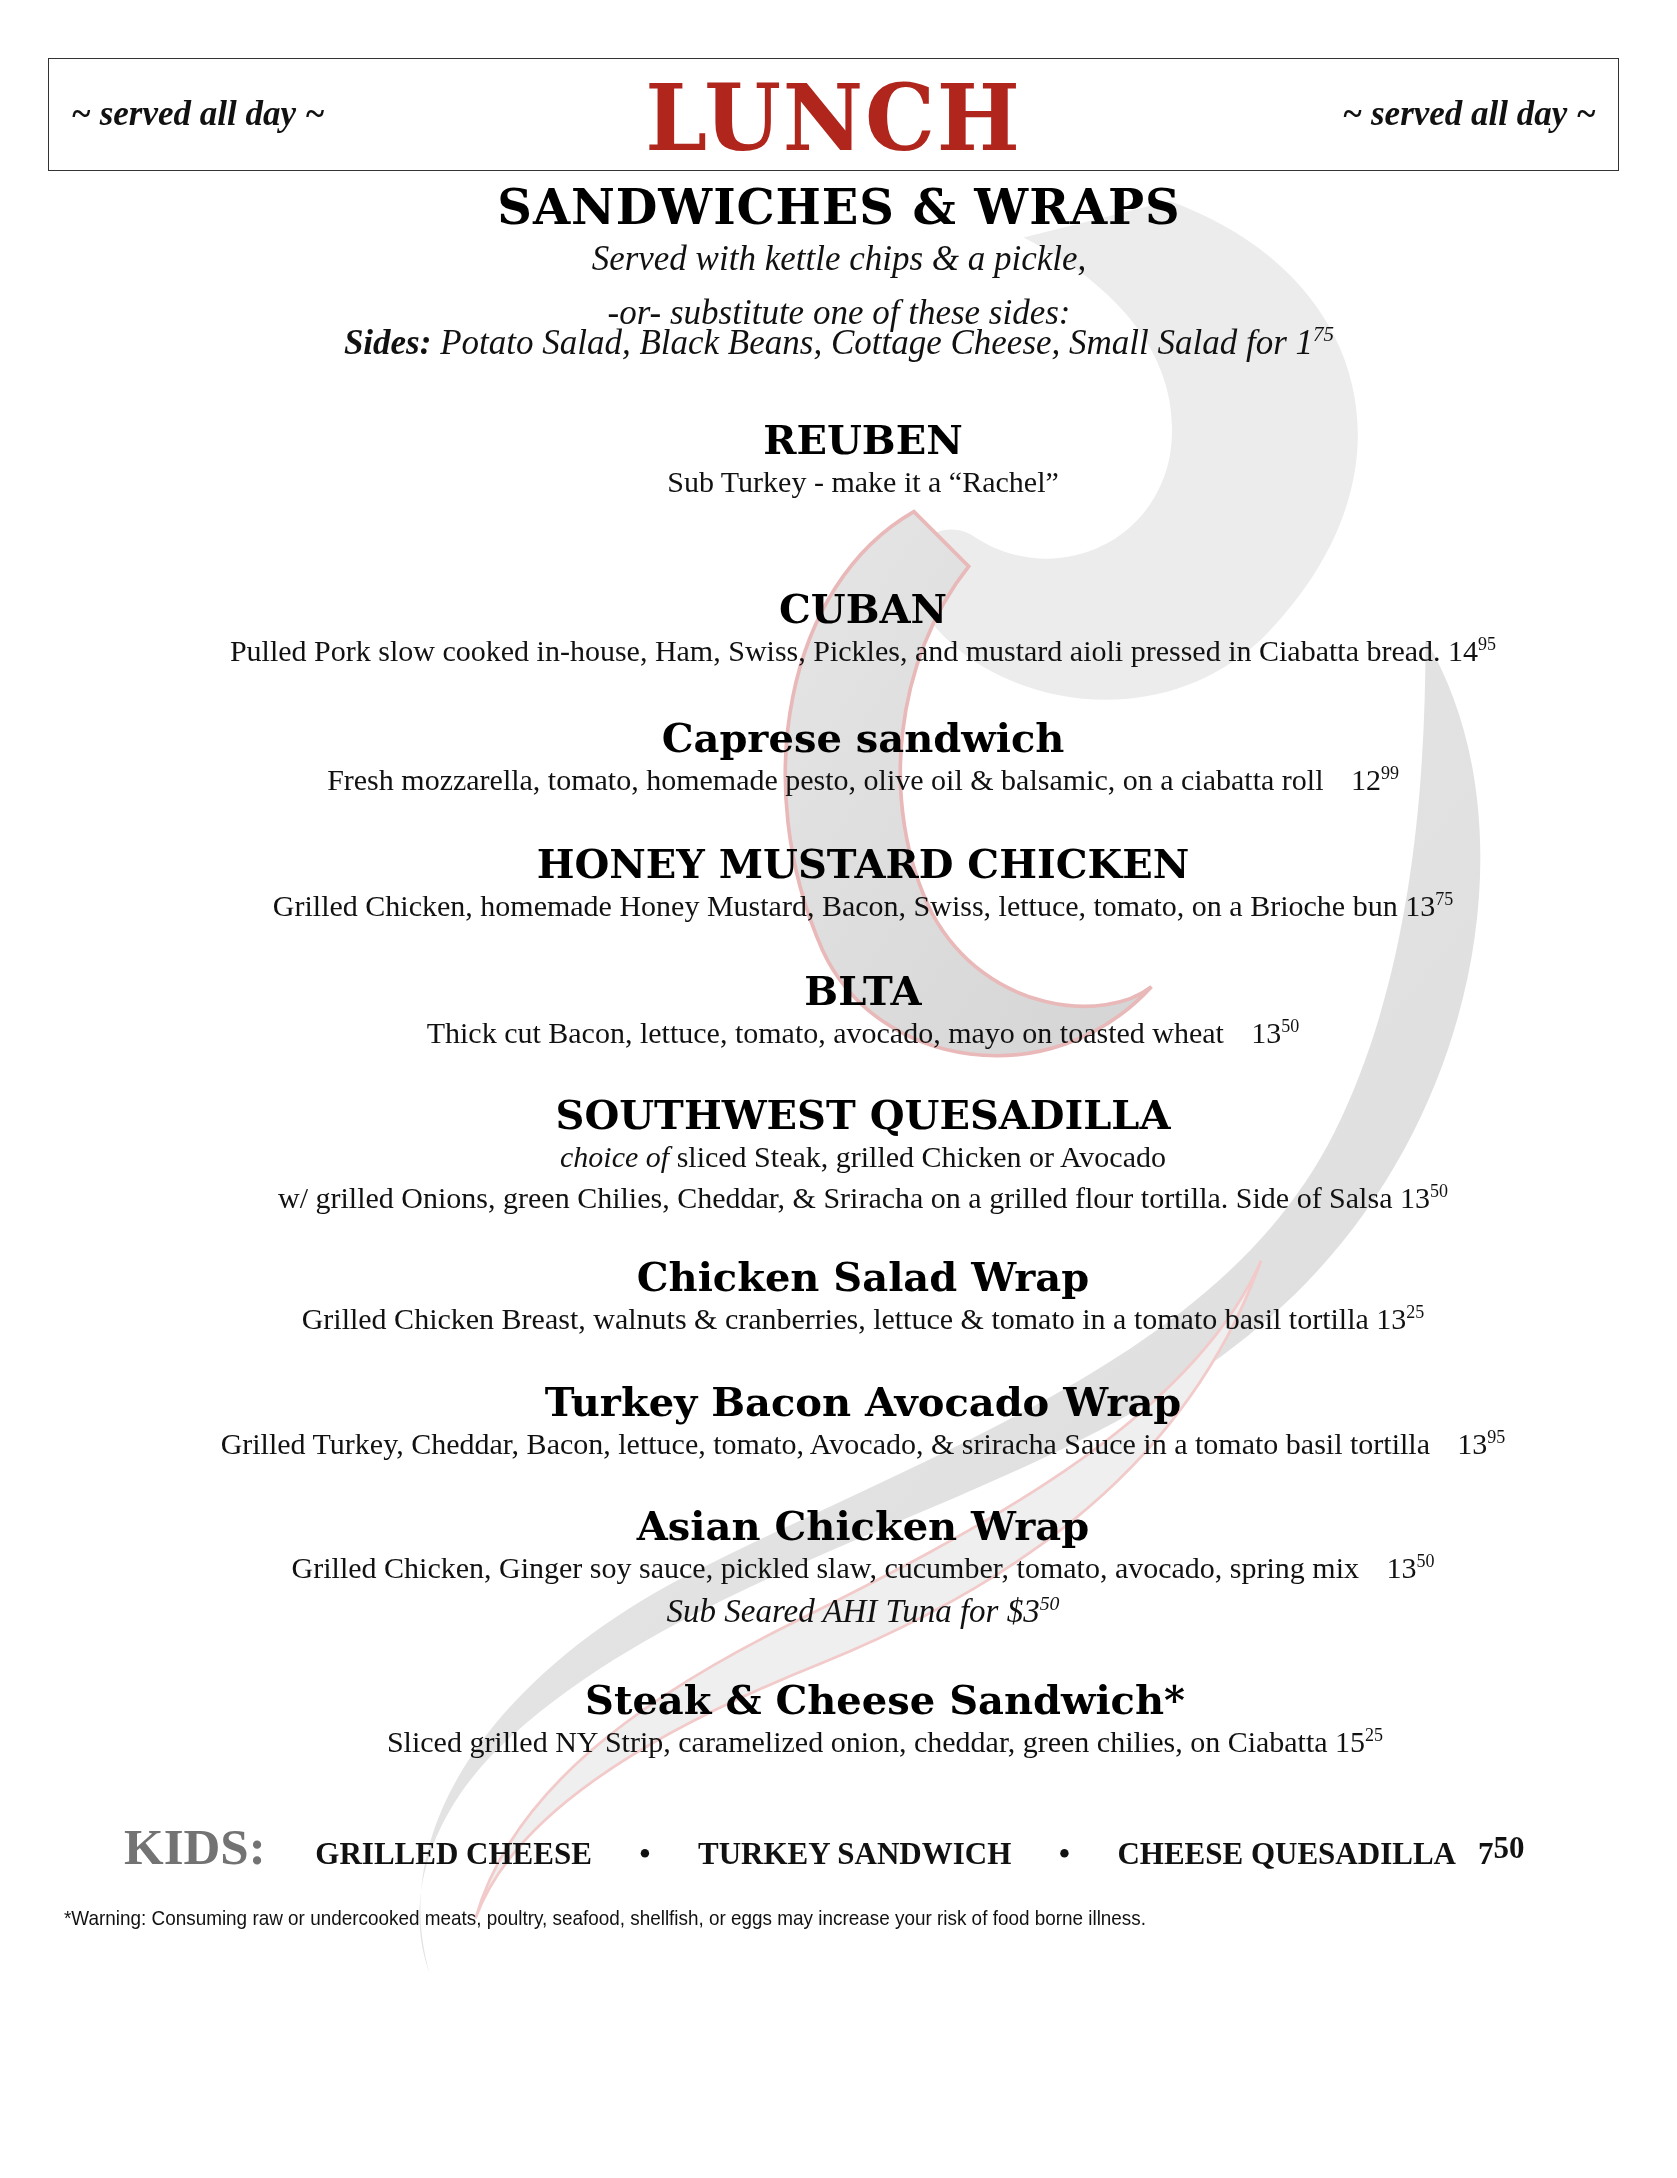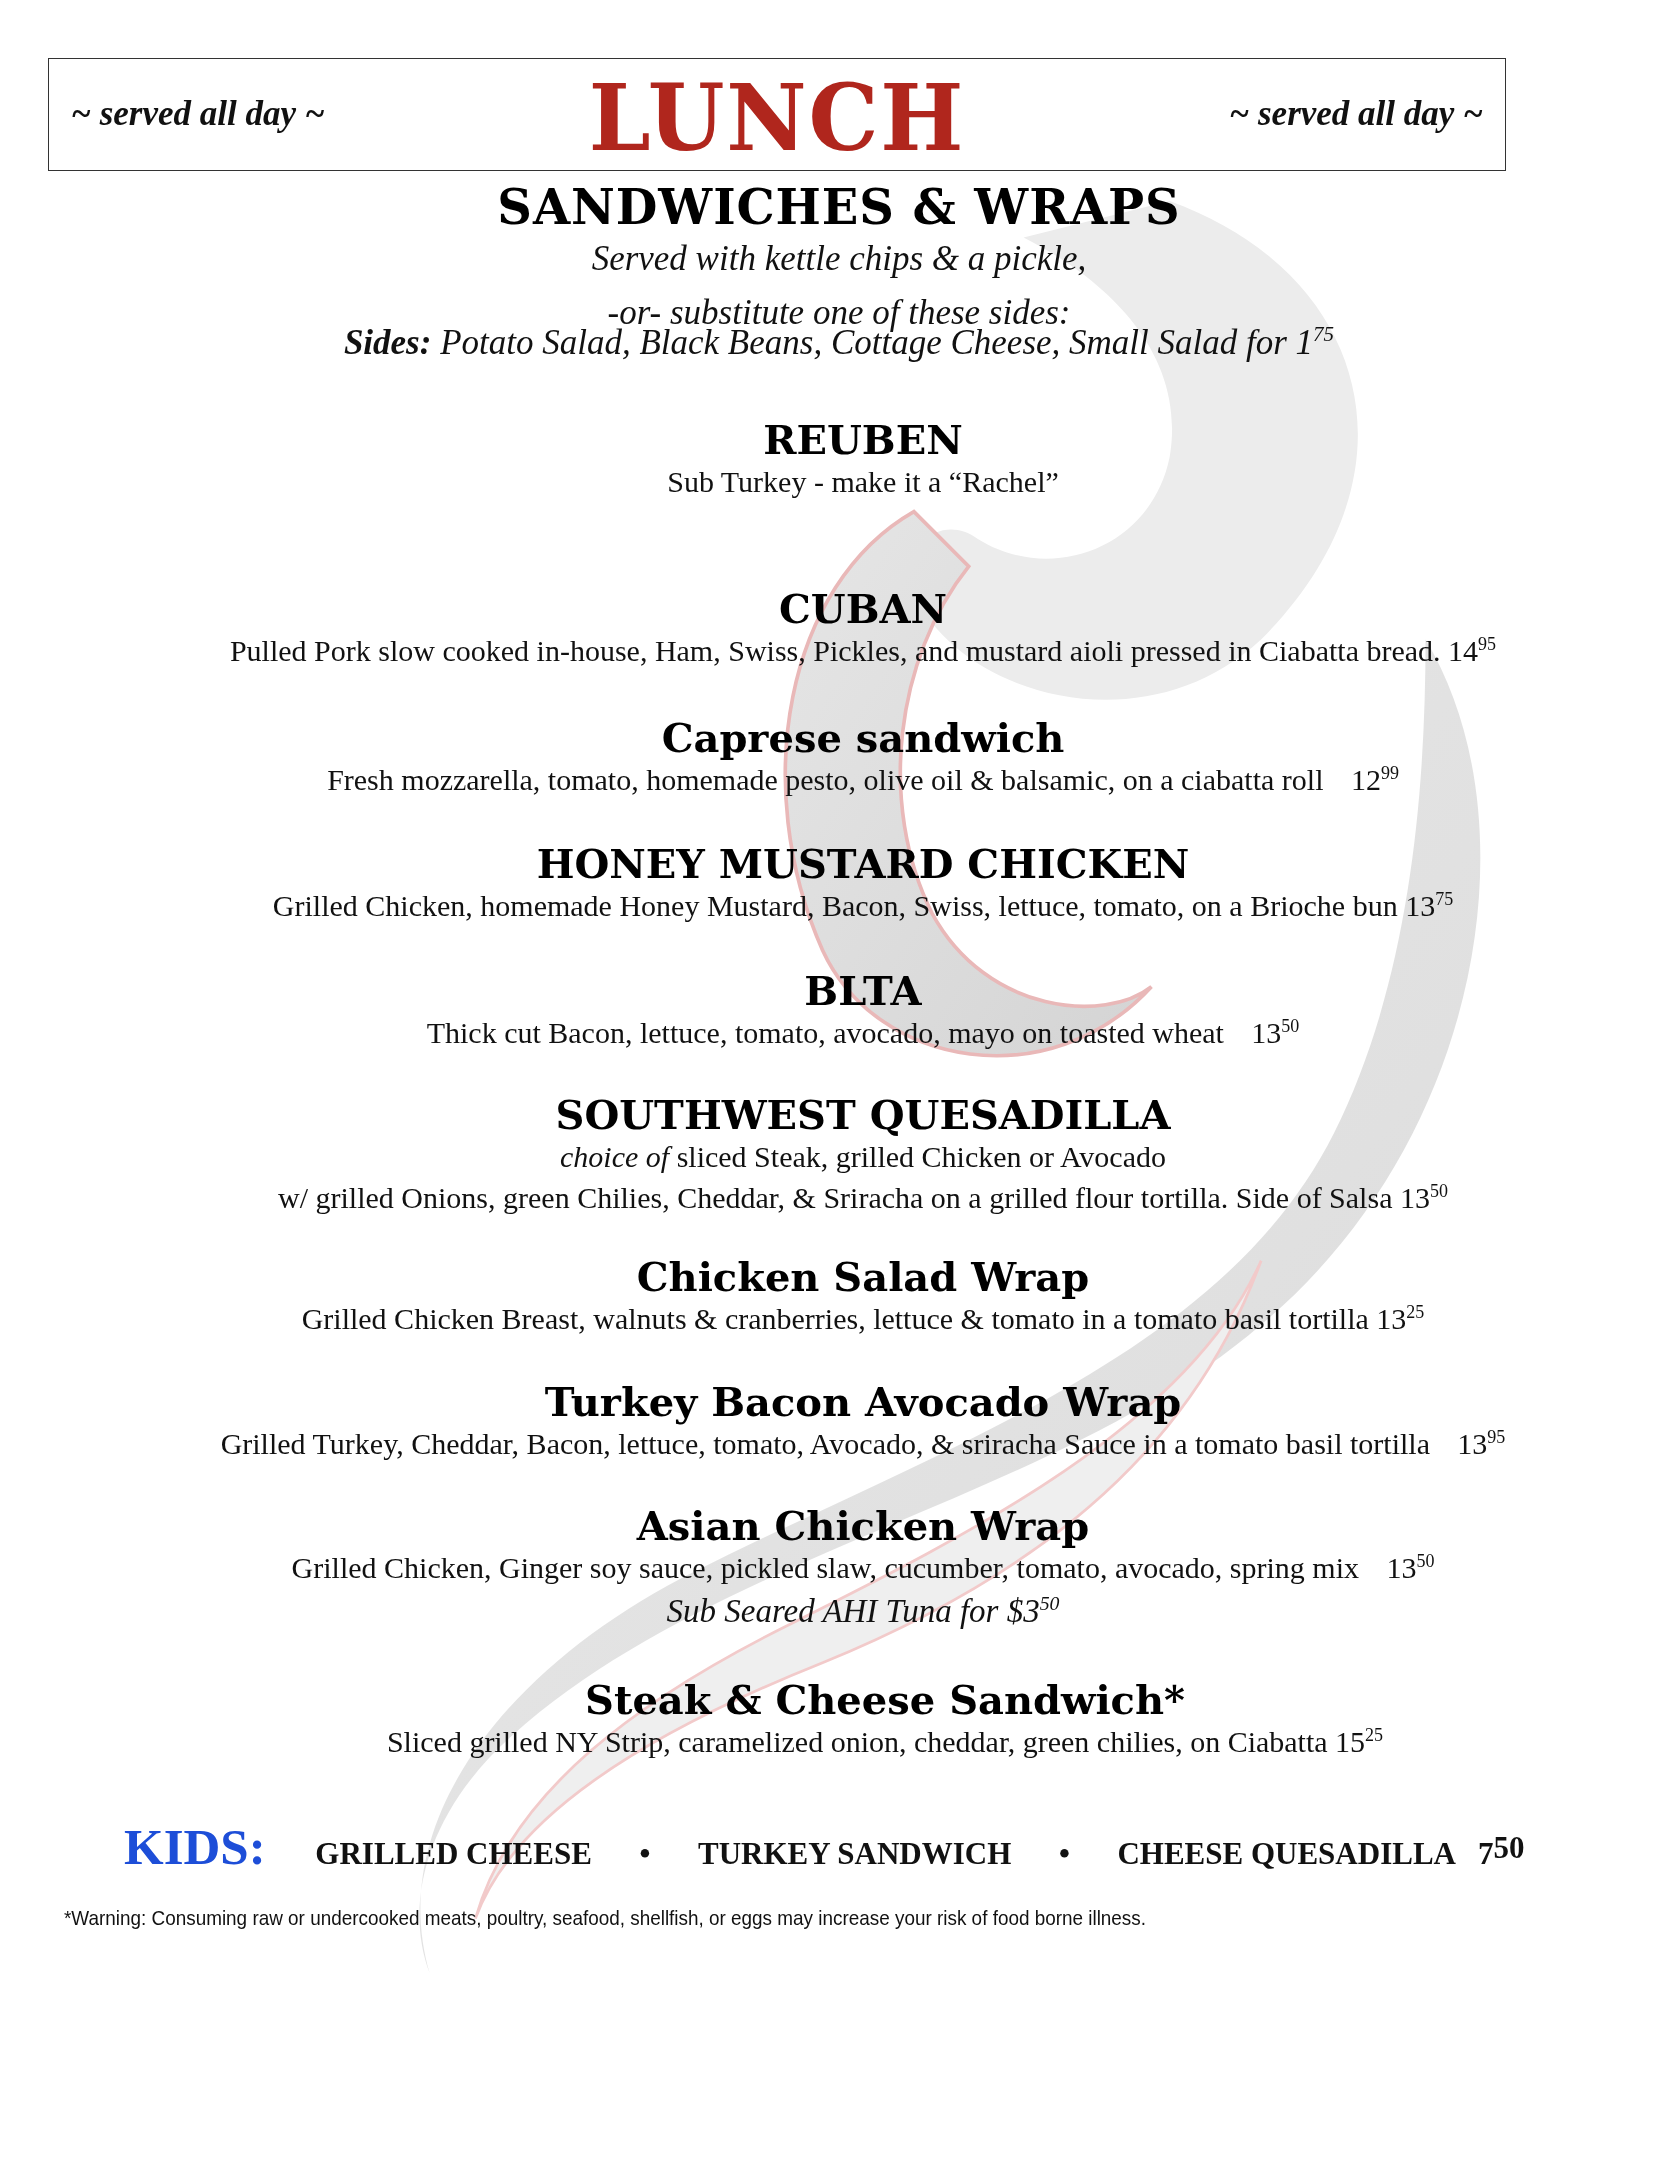--- a/index.html
+++ b/index.html
@@ -3,21 +3,21 @@
   <meta charset="utf-8">
   <style>
     html, body { margin: 0; padding: 0; }
     body {
       width: 1678px; height: 2178px; background: #ffffff; position: relative; overflow: hidden;
       font-family: "Liberation Serif", "DejaVu Serif", serif; color: #111;
     }
     .watermark { position: absolute; left: 0; top: 0; width: 1678px; height: 2178px; z-index: 0; pointer-events: none; }
     .page { position: relative; z-index: 1; }
     .header-box {
-      position: absolute; left: 48px; top: 58px; width: 1458px; height: 113px;
+      position: absolute; left: 48px; top: 58px; width: 1571px; height: 113px;
       border: 1.8px solid #333; box-sizing: border-box;
     }
     .served { position: absolute; top: 35px; font-style: italic; font-weight: bold; font-size: 35px; color: #111; }
     .served.left { left: 22px; }
     .served.right { right: 22px; }
     .lunch-title {
       position: absolute; left: 0; right: 0; top: 5.5px; text-align: center;
       font-family: "DejaVu Serif", serif; font-weight: bold; font-size: 88px; color: #b0261d; letter-spacing: 1.8px;
       transform: scaleY(1.05);
     }
@@ -27,21 +27,21 @@
     }
     .intro { position: absolute; left: 0; right: 0; text-align: center; font-style: italic; font-size: 35px; }
     .intro b { font-style: italic; }
     .item { position: absolute; left: 0; right: 0; text-align: center; padding-left: 48px; }
     .item-name { font-family: "DejaVu Serif", serif; font-weight: bold; font-size: 40px; color: #000; line-height: 1.1; }
     .item-desc { font-size: 30px; line-height: 1.35; color: #111; }
     .item-desc.italic { font-style: italic; font-size: 33px; }
     sup { font-size: 0.6em; vertical-align: super; line-height: 0; }
     .gap { display: inline-block; width: 27.4px; }
     .kids { position: absolute; left: 124px; top: 1818px; white-space: nowrap; }
-    .kids-label { color: #1d4ed8; font-weight: bold; font-size: 51px; margin-right: 46px; }
+    .kids-label { color: #737373; font-weight: bold; font-size: 51px; margin-right: 46px; }
     .kids-item { font-weight: bold; font-size: 31px; }
     .bullet { font-weight: bold; font-size: 31px; margin: 0 44px; }
     .warning { position: absolute; left: 64px; top: 1906px; font-family: "Liberation Sans", sans-serif; font-size: 21px; transform: scaleX(0.9); transform-origin: left; }
   </style>
 </head>
 <body>
 
 <svg class="watermark" viewBox="0 0 1836 2384">
   <defs>
     <linearGradient id="wg" x1="0" y1="0" x2="1" y2="1">

